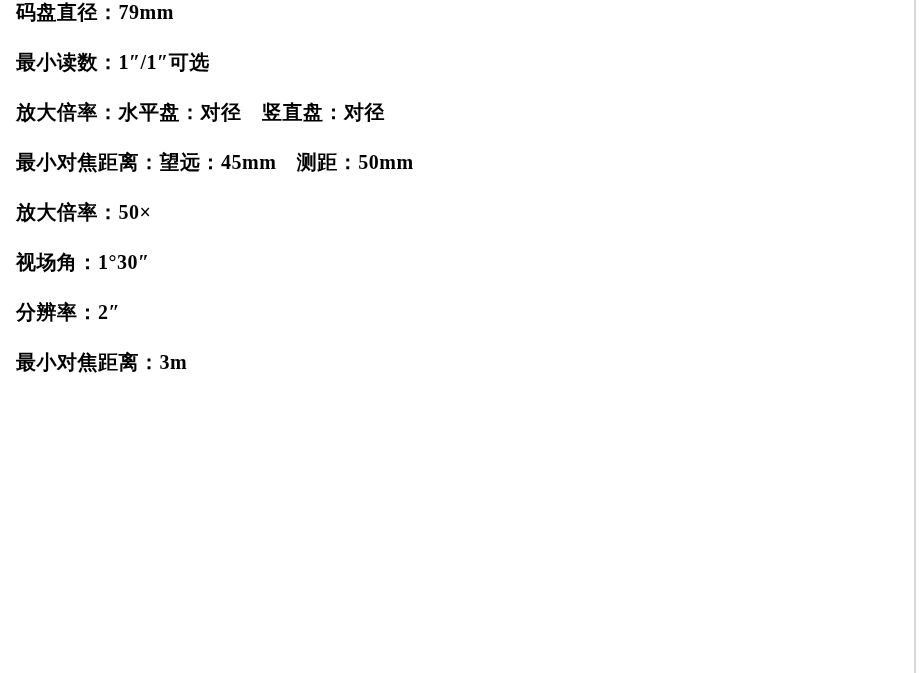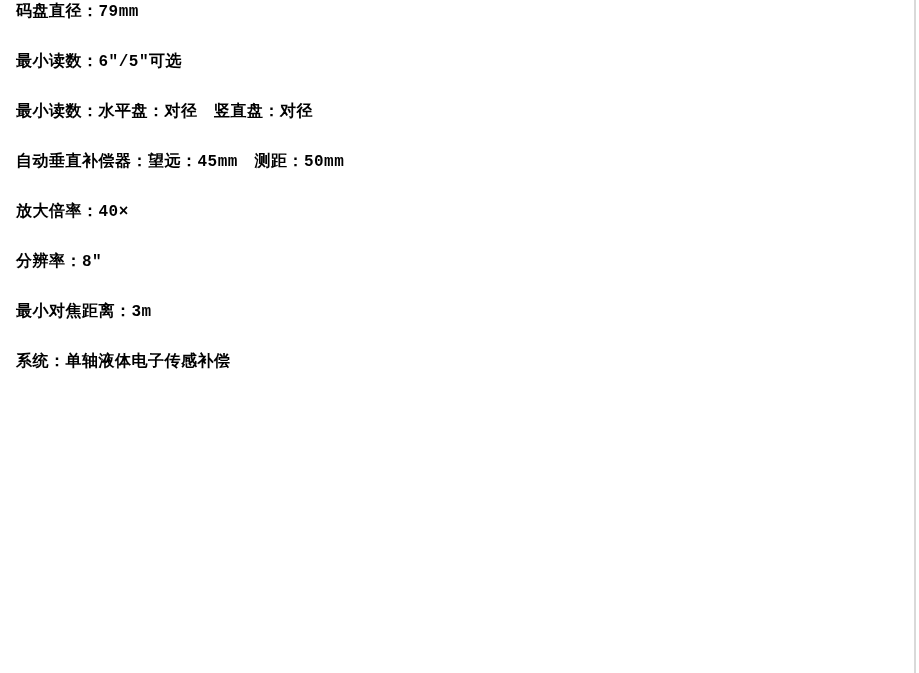--- a/index.html
+++ b/index.html
@@ -15,44 +15,43 @@
     font-family: "Liberation Serif", "DejaVu Serif", serif;
   }
   .spec-list {
     position: absolute;
     top: 4px;
     left: 16px;
     right: 20px;
   }
   .spec-list p {
     margin: 0 0 33px 0;
-    font-size: 16px;
+    font-size: 20px;
     line-height: 17px;
     font-weight: bold;
     color: var(--text-color, #000000);
     white-space: pre;
     letter-spacing: 0.5px;
-    font-family: Liberation Mono, monospace;
   }
   .right-rule {
     position: absolute;
     top: 0;
     bottom: 0;
     right: 3px;
     width: 2px;
     background: var(--divider-color, #d9d9d9);
   }
 </style>
 </head>
 <body style="background: rgb(255, 255, 255);">
 
 <div class="spec-list">
   <p>码盘直径：79mm</p>
-  <p>最小读数：6″/5″可选</p>
-  <p>最小读数：水平盘：对径　竖直盘：对径</p>
-  <p>自动垂直补偿器：望远：45mm　测距：50mm</p>
-  <p>放大倍率：40×</p>
-  <p>分辨率：8″</p>
+  <p>最小读数：1″/1″可选</p>
+  <p>放大倍率：水平盘：对径　竖直盘：对径</p>
+  <p>最小对焦距离：望远：45mm　测距：50mm</p>
+  <p>放大倍率：50×</p>
+  <p>视场角：1°30″</p>
+  <p>分辨率：2″</p>
   <p>最小对焦距离：3m</p>
-  <p>系统：单轴液体电子传感补偿</p>
 </div>
 
 <div class="right-rule"></div>
 
 </body></html>

